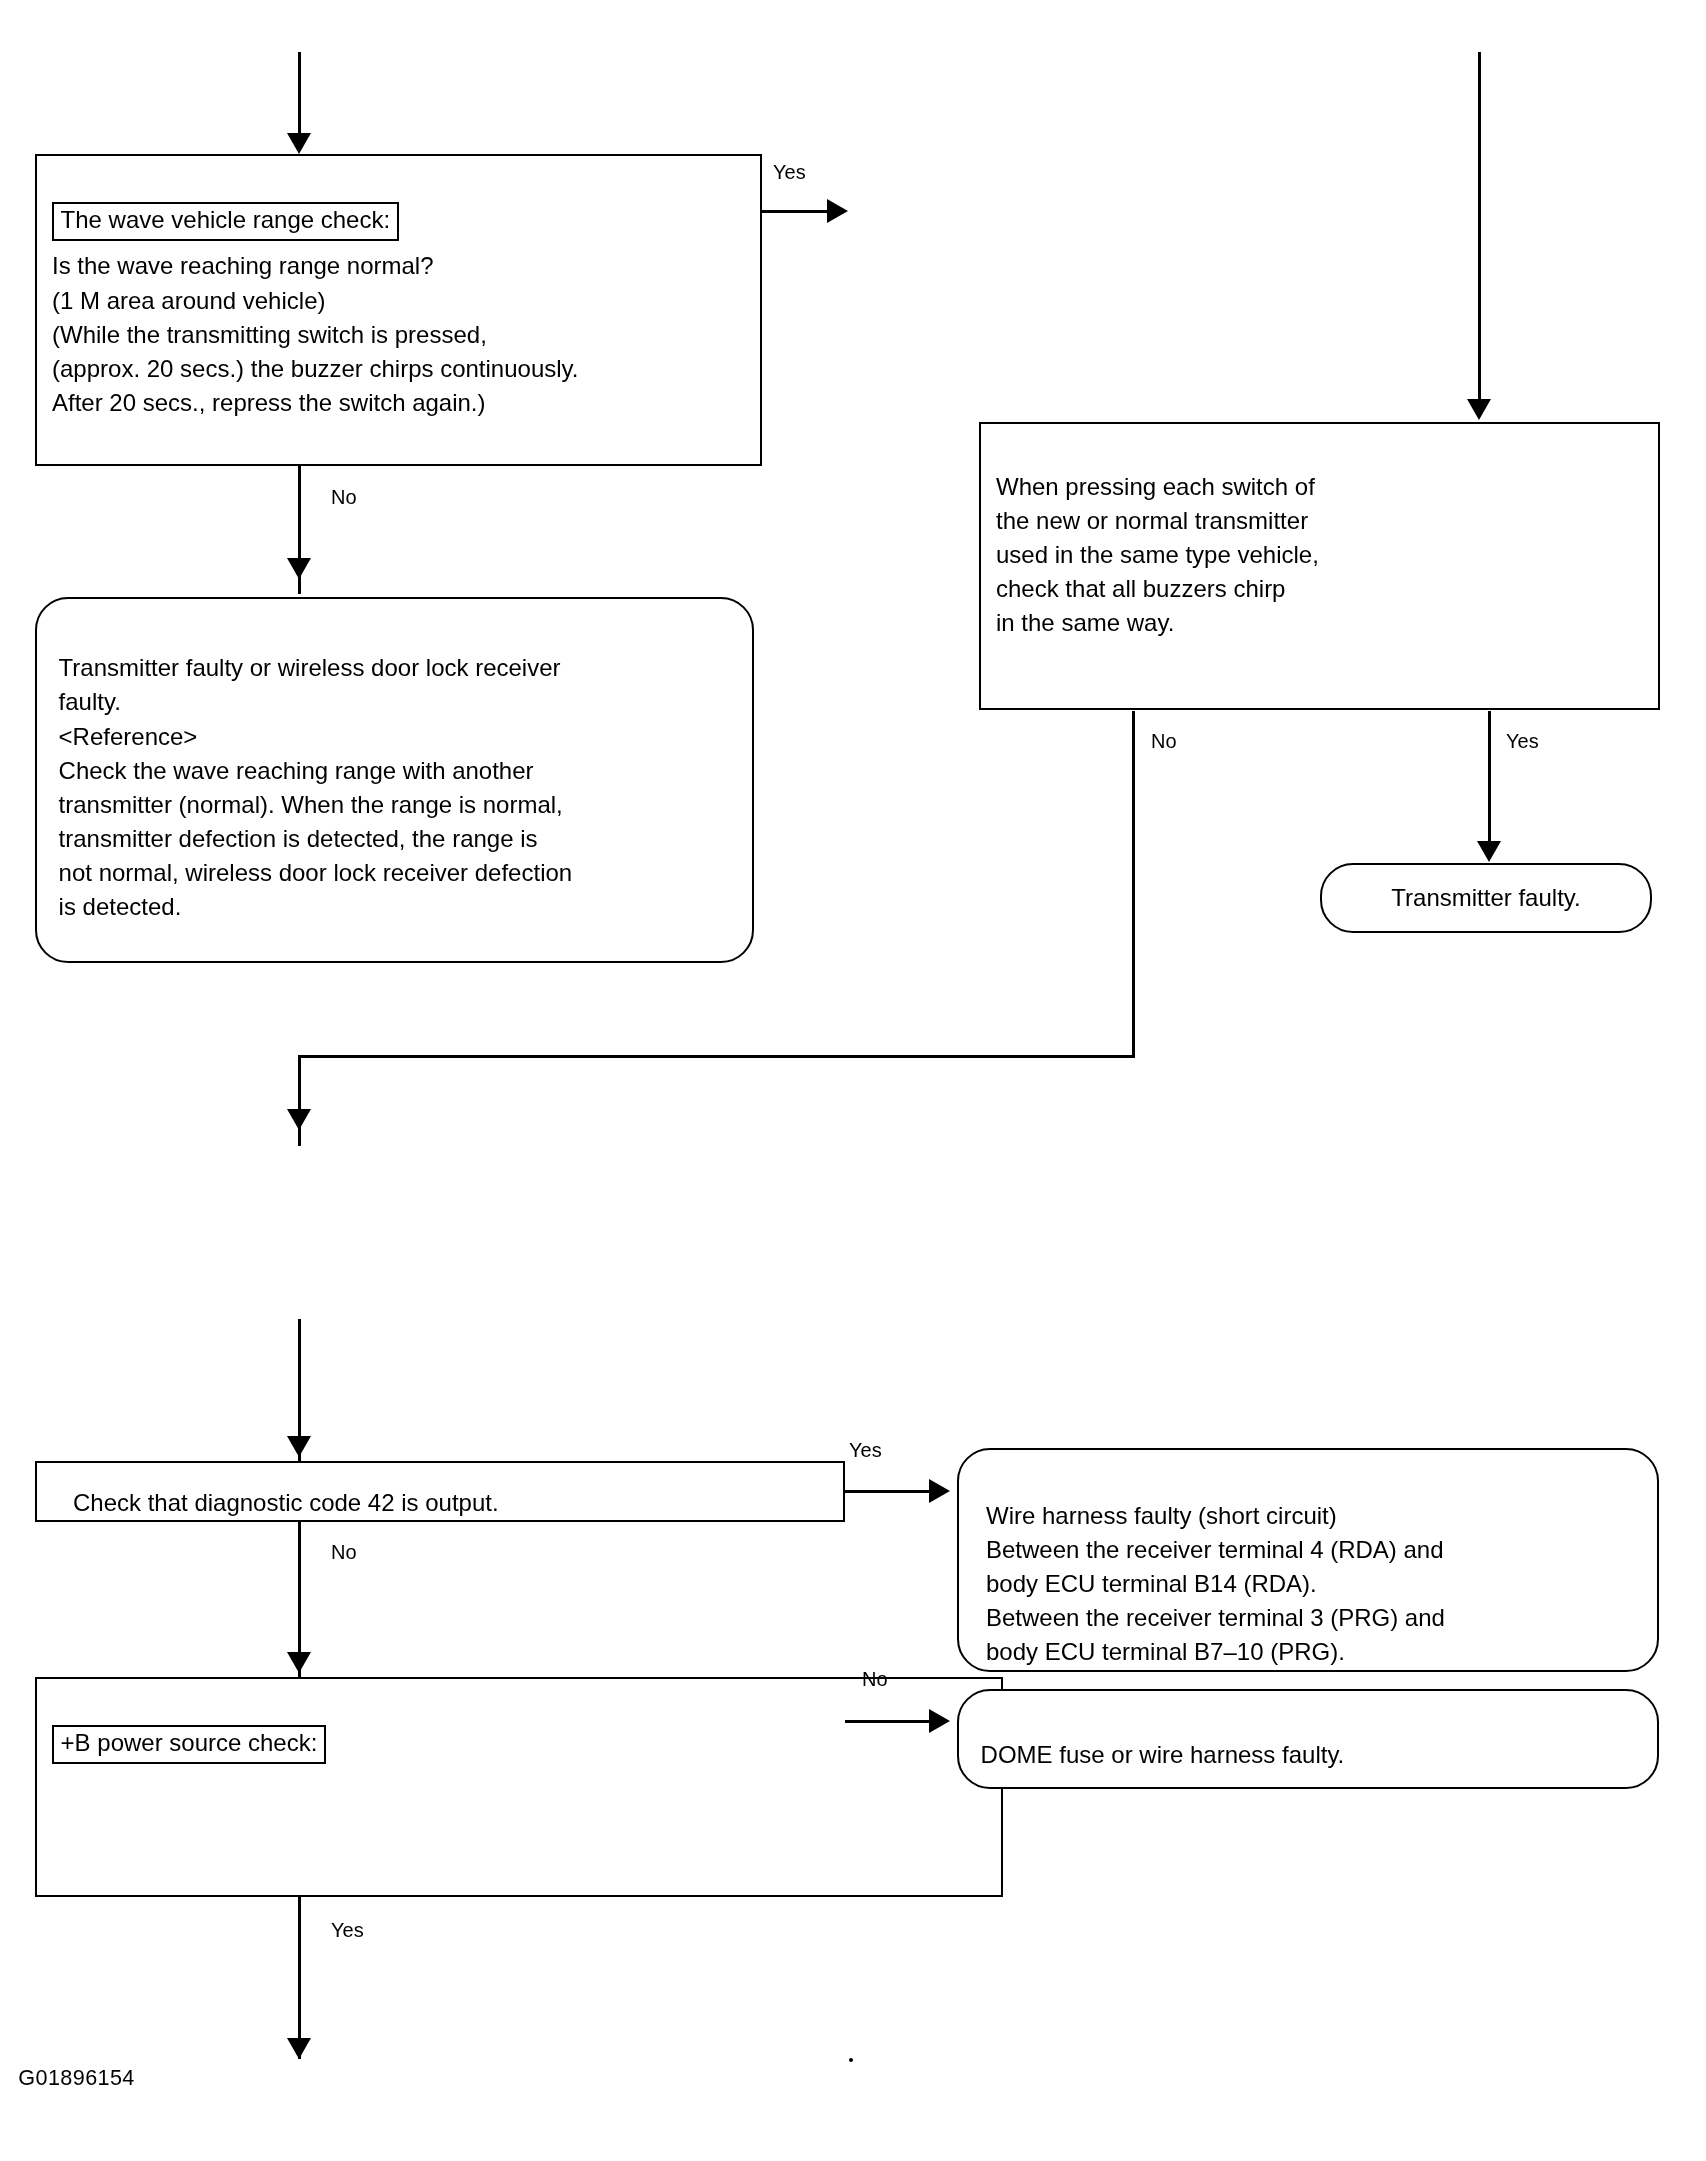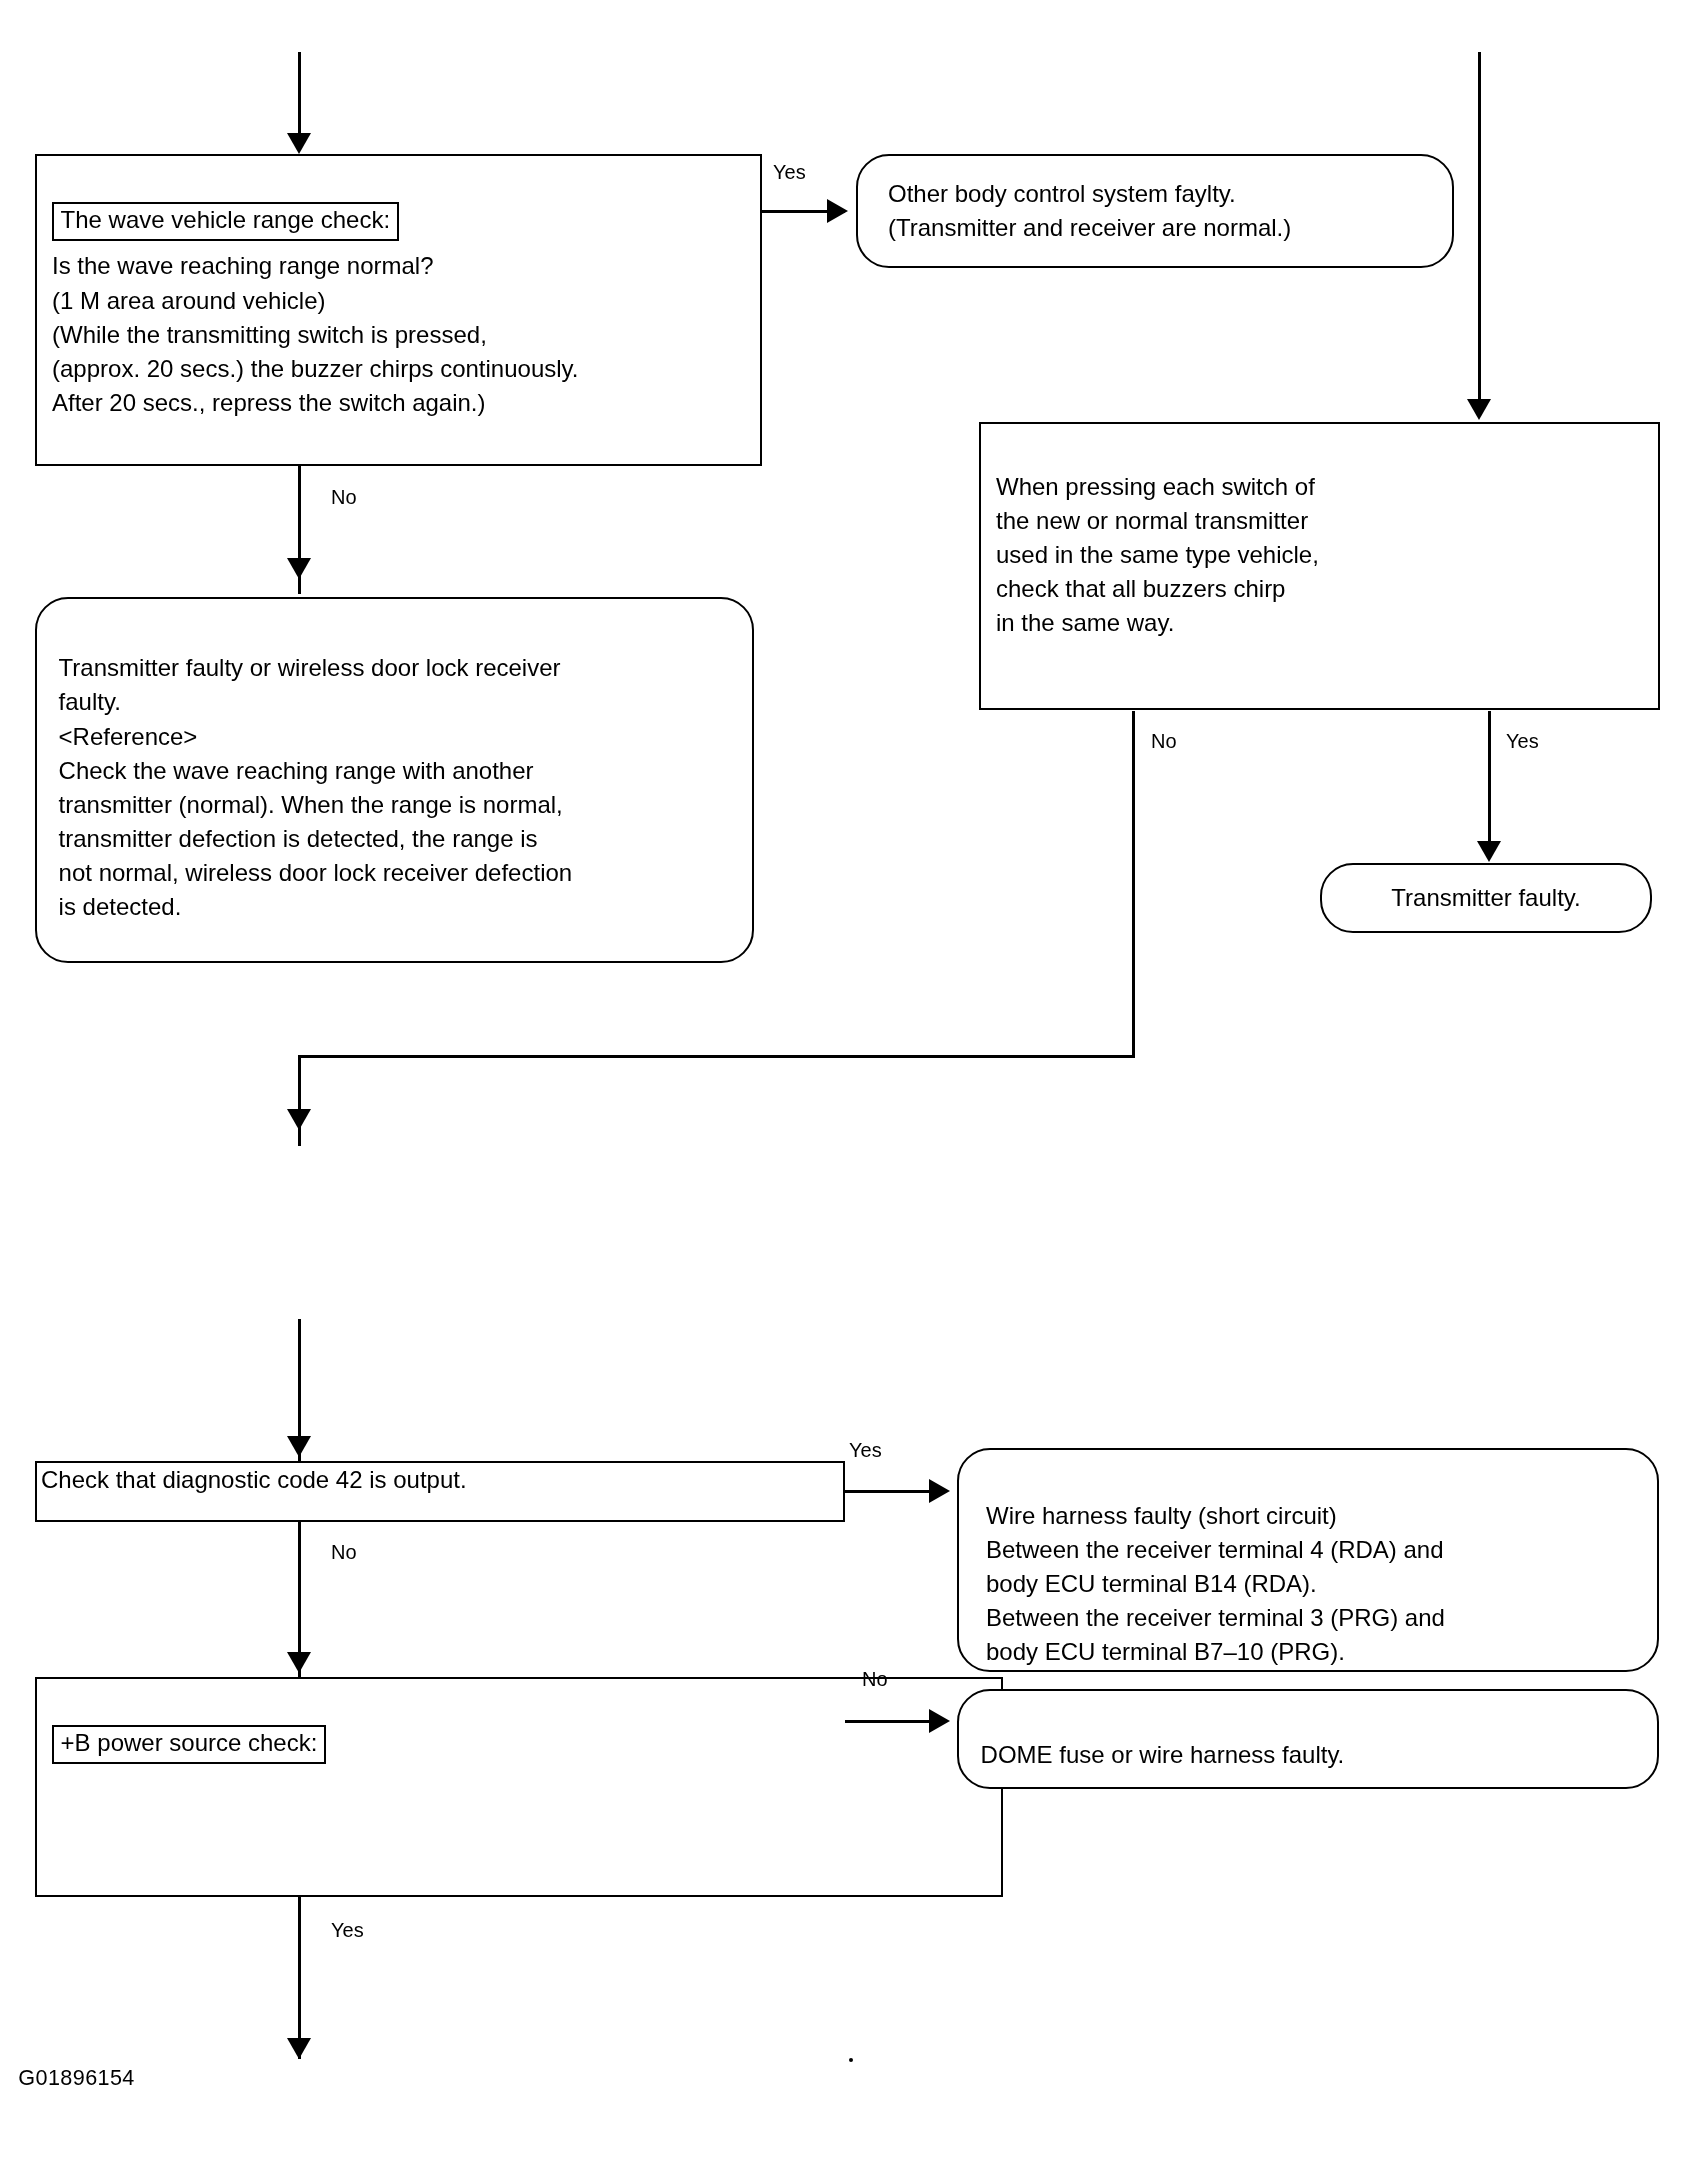--- a/index.html
+++ b/index.html
@@ -104,24 +104,20 @@
 (1 M area around vehicle)
 (While the transmitting switch is pressed,
 (approx. 20 secs.) the buzzer chirps continuously.
 After 20 secs., repress the switch again.)</div>
   </div>
 
   <div class="hline" style="left:762px; top:210px; width:83px;"></div>
   <div class="arrow-right" style="left:827px; top:199px;"></div>
   <div class="label" style="left:773px; top:162px;">Yes</div>
 
-  <div class="box rounded" style="left:856px; top:154px; width:598px; height:114px; display:flex; align-items:center; padding-left:30px;">
-    <div class="body-text">Other body control system faylty.
-(Transmitter and receiver are normal.)</div>
-  </div>
 
   <div class="vline" style="left:1478px; top:52px; height:357px;"></div>
   <div class="arrow-down" style="left:1467px; top:399px;"></div>
 
   <div class="box" style="left:979px; top:422px; width:681px; height:288px;">
     <div class="body-text">When pressing each switch of
 the new or normal transmitter
 used in the same type vehicle,
 check that all buzzers chirp
 in the same way.</div>
@@ -154,21 +150,21 @@
 is detected.</div>
   </div>
 
   <div class="vline" style="left:298px; top:1055px; height:91px;"></div>
   <div class="arrow-down" style="left:287px; top:1109px;"></div>
 
 
   <div class="vline" style="left:298px; top:1319px; height:145px;"></div>
   <div class="arrow-down" style="left:287px; top:1436px;"></div>
 
-  <div class="box" style="left:35px; top:1461px; width:810px; height:61px; display:flex; align-items:flex-start; padding:0 4px;">
+  <div class="box" style="left:35px; top:1461px; width:810px; height:61px; display:flex; align-items:flex-end; padding:0 36px;">
     <div class="body-text">Check that diagnostic code 42 is output.</div>
   </div>
 
   <div class="hline" style="left:845px; top:1490px; width:100px;"></div>
   <div class="arrow-right" style="left:929px; top:1479px;"></div>
   <div class="label" style="left:849px; top:1440px;">Yes</div>
 
   <div class="box rounded" style="left:957px; top:1448px; width:702px; height:224px; padding:15px 27px;">
     <div class="body-text">Wire harness faulty (short circuit)
 Between the receiver terminal 4 (RDA) and

